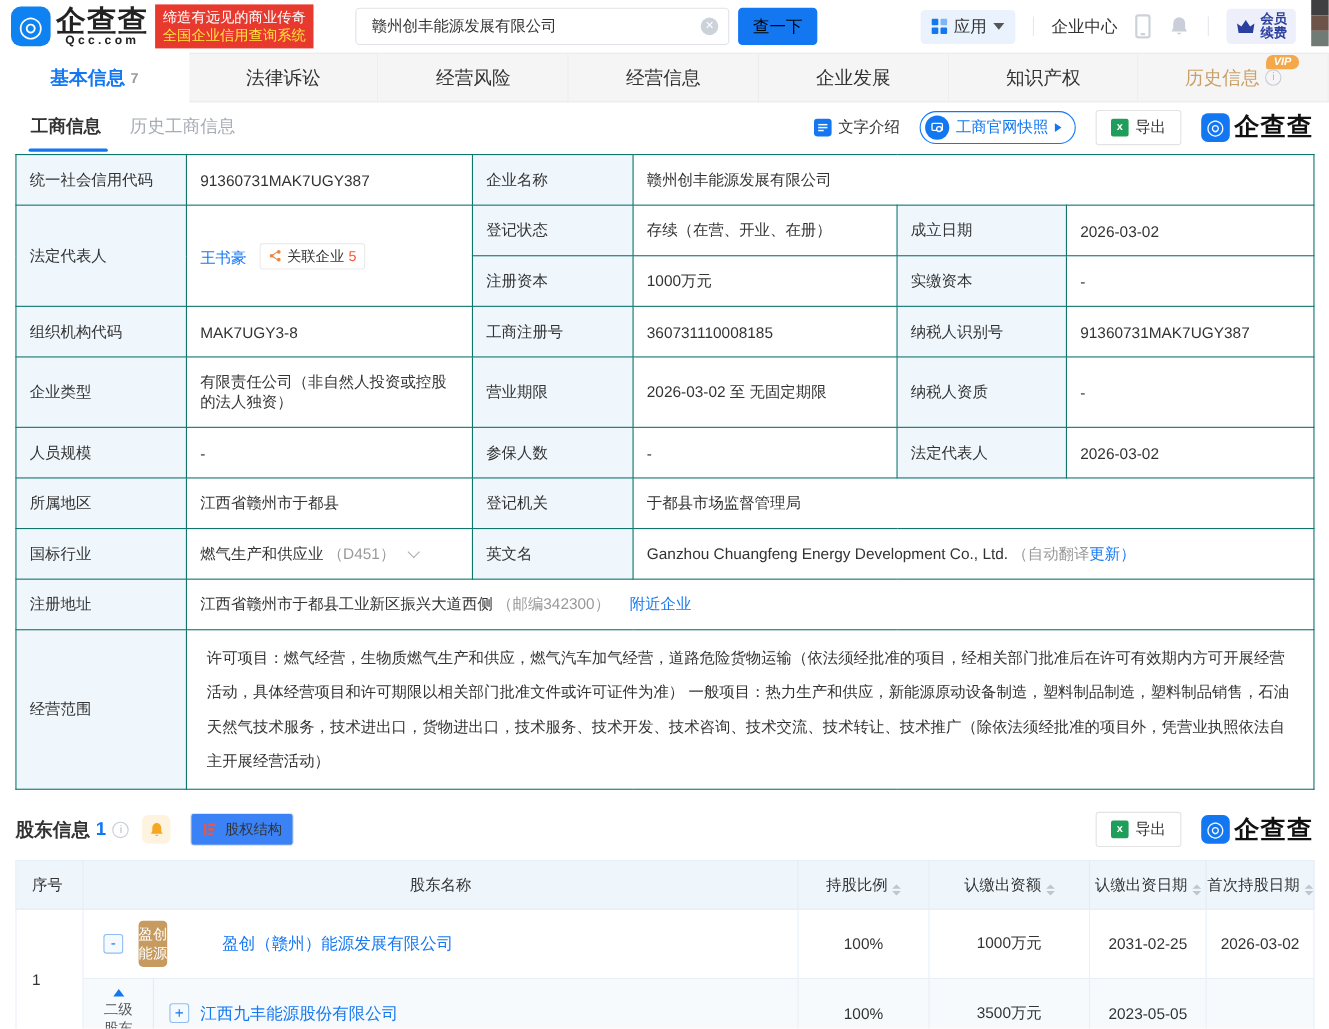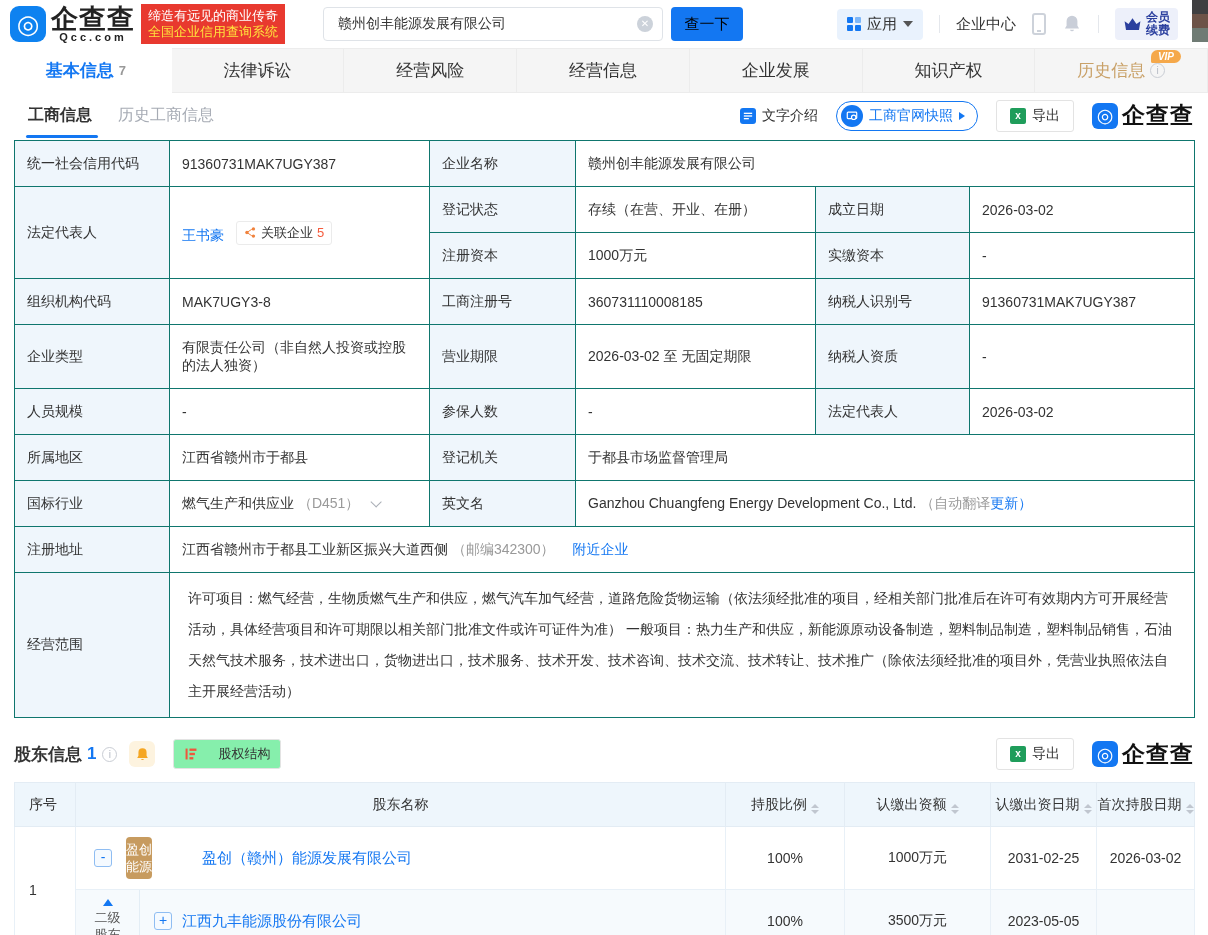--- a/index.html
+++ b/index.html
@@ -74,21 +74,21 @@
   .gray{color:#999;}
   .rel-badge{display:inline-flex;align-items:center;gap:4px;border:1px solid #ebebeb;border-radius:3px;padding:2px 7px;margin-left:8px;font-size:13px;color:#333;cursor:pointer;background:#fff;}
   .rel-badge .num{color:#f55b3c;}
   .chev-down{display:inline-block;width:8px;height:8px;border-right:1.5px solid #a9aeb6;border-bottom:1.5px solid #a9aeb6;transform:rotate(45deg) translateY(-3px);margin-left:7px;}
 
   
   .sh-head{display:flex;align-items:center;margin:20px 14px 12px;}
   .sh-title{font-size:17px;font-weight:bold;color:#333;}
   .sh-count{font-size:17px;font-weight:bold;color:#1377f2;margin:0 6px 0 5px;}
   .bell-wrap{width:26px;height:26px;background:#fdf3df;border-radius:6px;display:flex;align-items:center;justify-content:center;margin-left:12px;cursor:pointer;}
-  .equity-btn{display:flex;align-items:center;gap:20px;border:1px solid #e3e3e3;border-radius:3px;background:#86efac;padding:5px 10px;font-size:13px;color:#333;margin-left:18px;cursor:pointer;}
+  .equity-btn{display:flex;align-items:center;gap:6px;border:1px solid #e3e3e3;border-radius:3px;background:#3b82f6;padding:5px 10px;font-size:13px;color:#333;margin-left:18px;cursor:pointer;}
   .sh-right{margin-left:auto;display:flex;align-items:center;gap:18px;}
 
   table.sh{width:1180px;margin:0 14px;border-collapse:collapse;table-layout:fixed;}
   table.sh th{background:#eef6fc;height:44px;font-weight:normal;font-size:14px;color:#333;border:1px solid #e3ecf4;}
   table.sh td{border:1px solid #e8f0f7;font-size:14px;color:#333;height:62px;text-align:center;vertical-align:middle;}
   table.sh th.seq,table.sh td.seq{text-align:left;padding-left:14px;}
   td.namecell{text-align:left;padding:0;}
   tr.subrow td{background:#f6fafd;}
   .sort{display:inline-flex;flex-direction:column;gap:2px;margin-left:4px;vertical-align:1px;}
   .sort i{width:0;height:0;border-left:4px solid transparent;border-right:4px solid transparent;}

